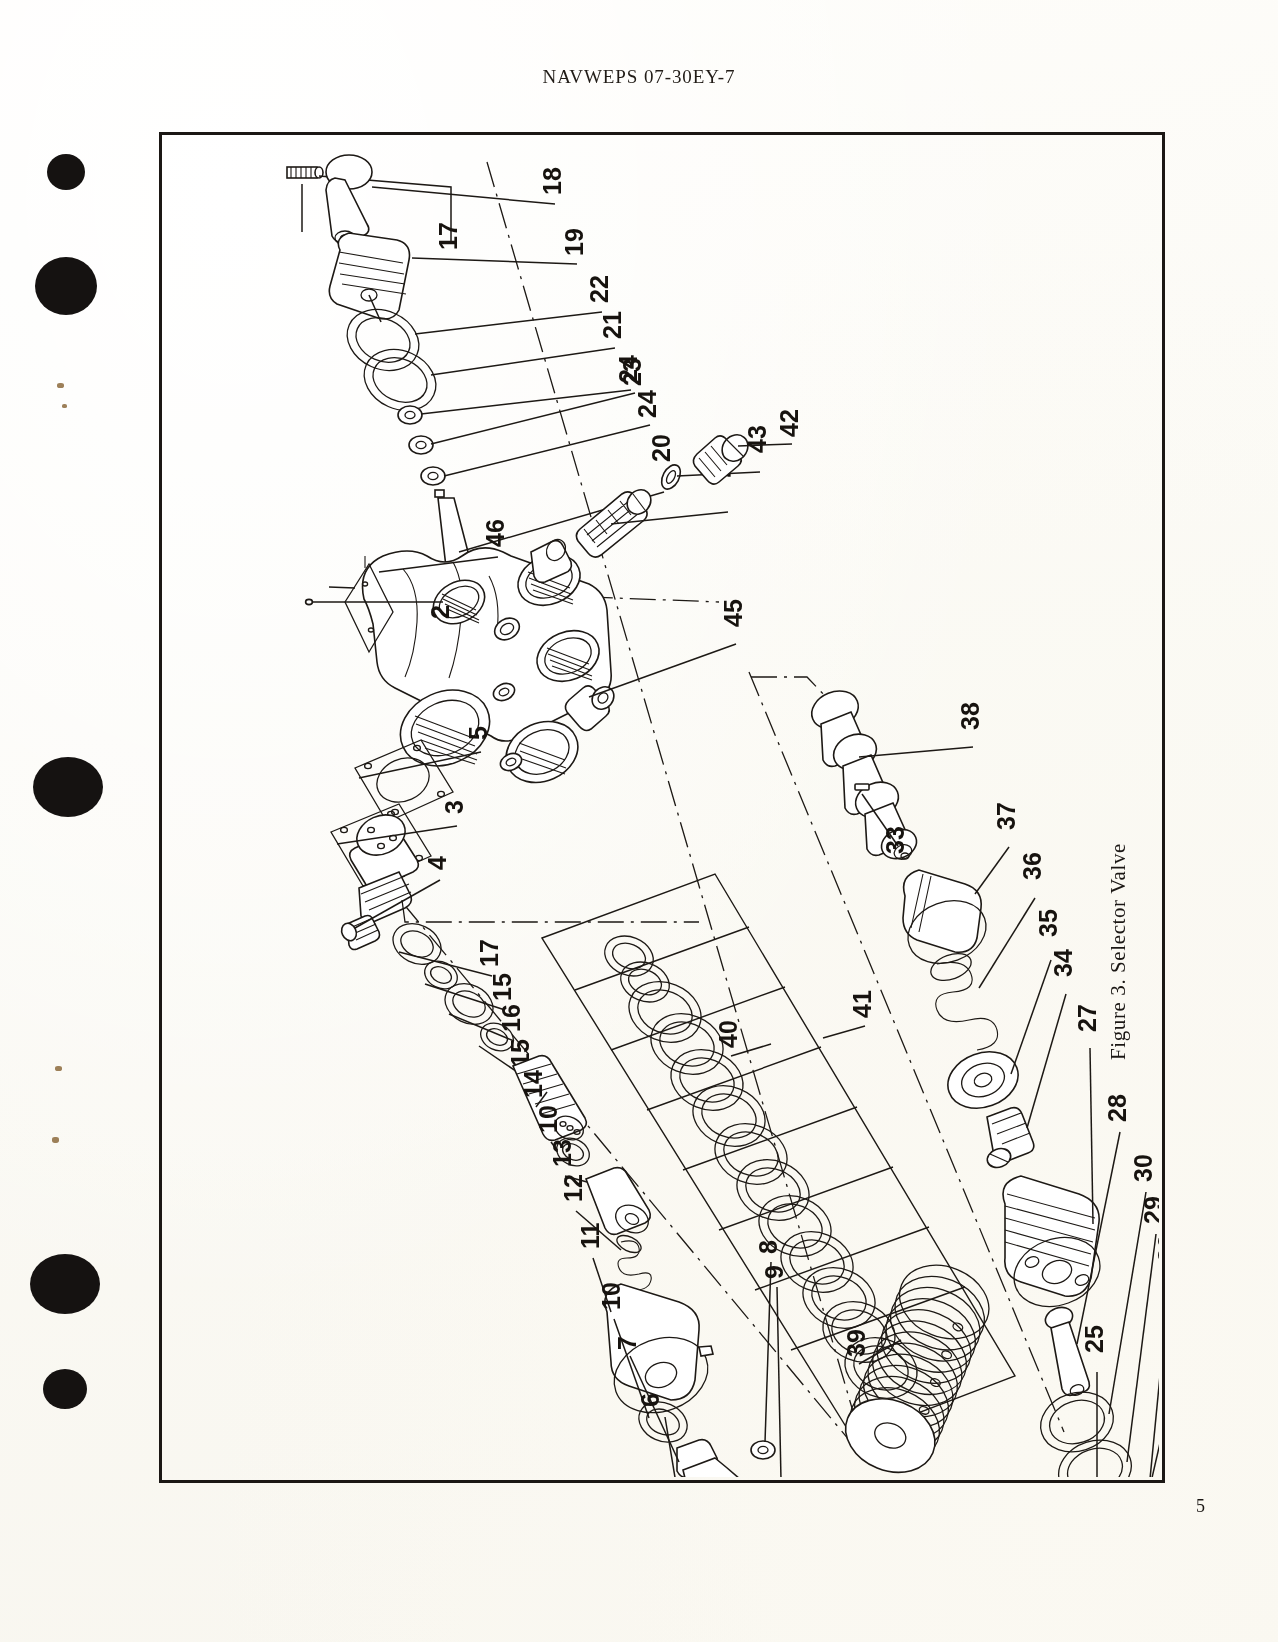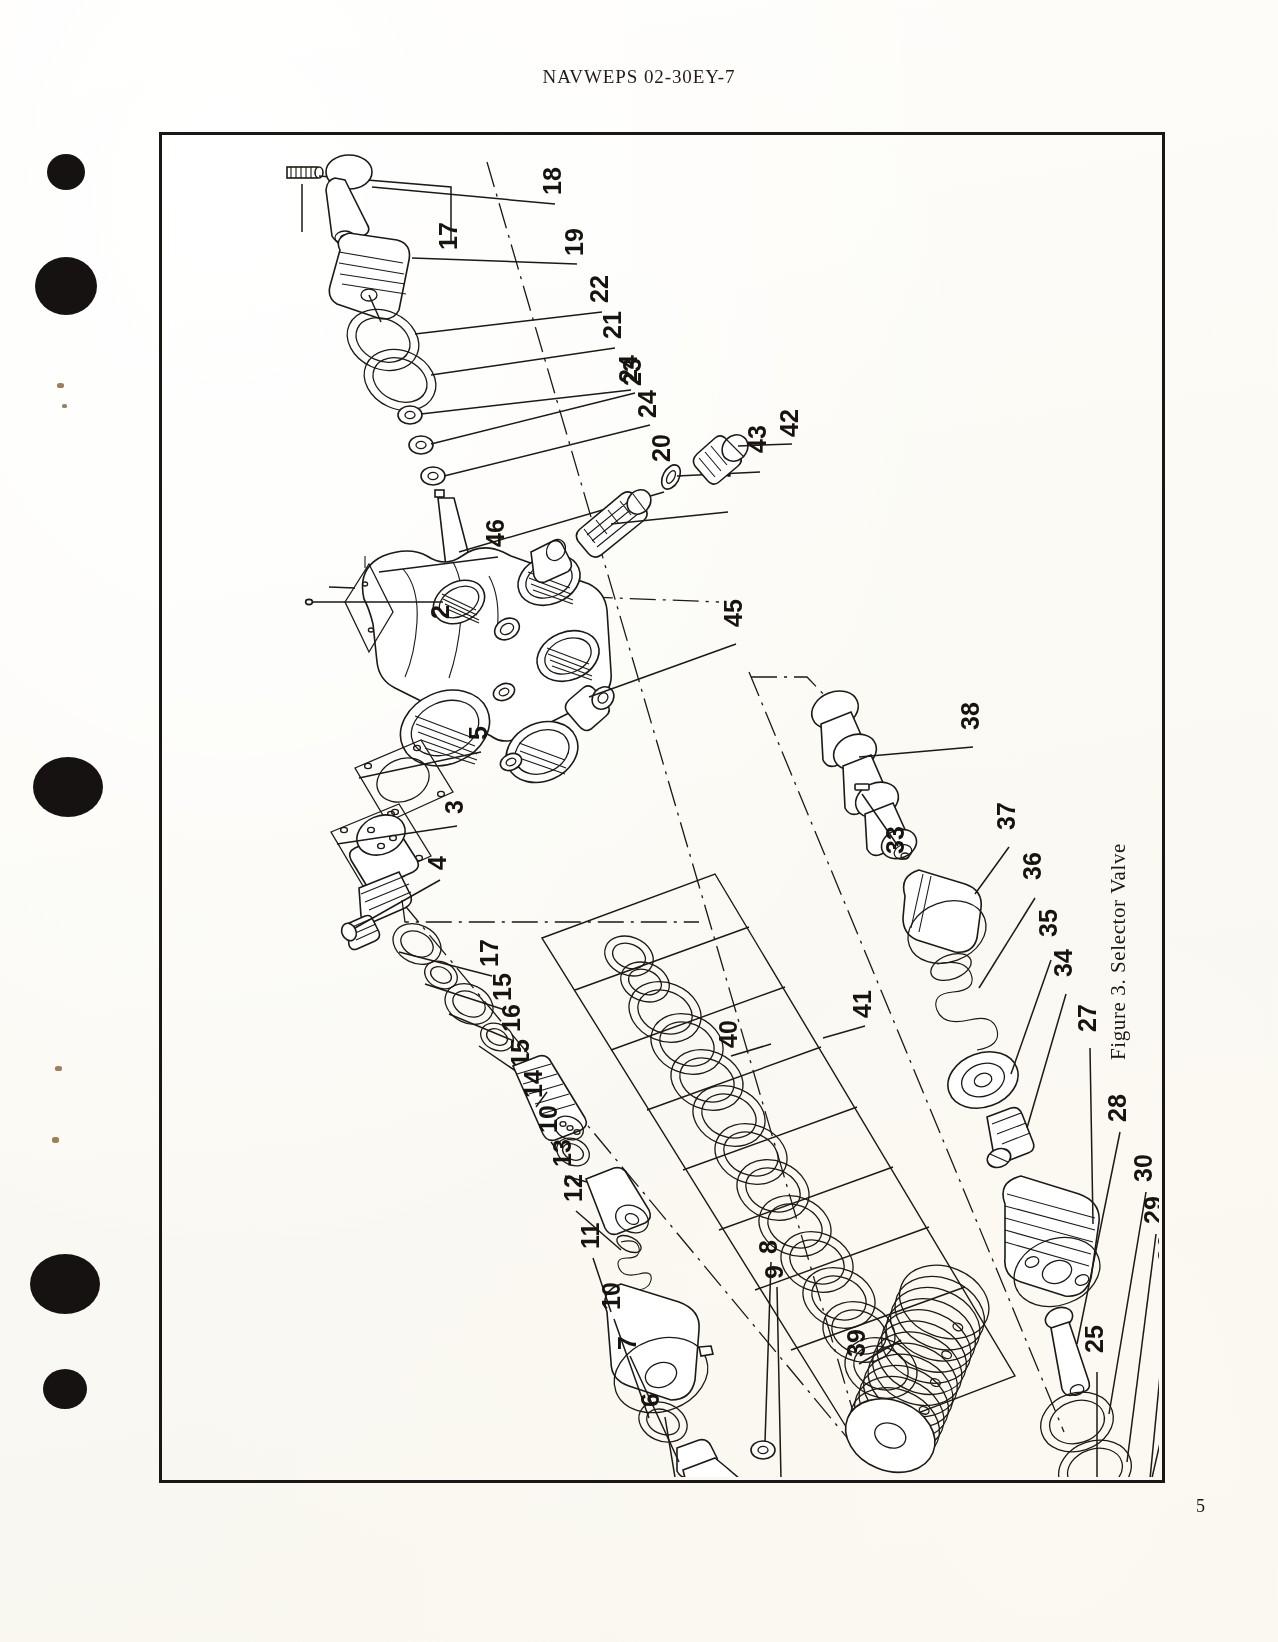--- a/index.html
+++ b/index.html
@@ -69,21 +69,21 @@
   .thin{stroke:#1d1915;stroke-width:1.1;fill:none;}
   .leader{stroke:#1d1915;stroke-width:1.5;fill:none;}
   .axis{stroke:#1d1915;stroke-width:1.3;fill:none;stroke-dasharray:26 7 3 7;}
   .brk{stroke:#1d1915;stroke-width:1.4;fill:none;}
 </style>
 </head>
 <body>
 
 <div id="paper-texture"></div>
 
-<div id="page-header">NAVWEPS 02-30EY-7</div>
+<div id="page-header">NAVWEPS 07-30EY-7</div>
 
 <div class="punch-hole" style="left:47px;top:154px;width:38px;height:36px;"></div>
 <div class="punch-hole" style="left:35px;top:257px;width:62px;height:58px;"></div>
 <div class="punch-hole" style="left:33px;top:757px;width:70px;height:60px;"></div>
 <div class="punch-hole" style="left:30px;top:1254px;width:70px;height:60px;"></div>
 <div class="punch-hole" style="left:43px;top:1369px;width:44px;height:40px;"></div>
 
 <div class="speck" style="left:57px;top:383px;width:7px;height:5px;"></div>
 <div class="speck" style="left:62px;top:404px;width:5px;height:4px;"></div>
 <div class="speck" style="left:55px;top:1066px;width:7px;height:5px;"></div>

